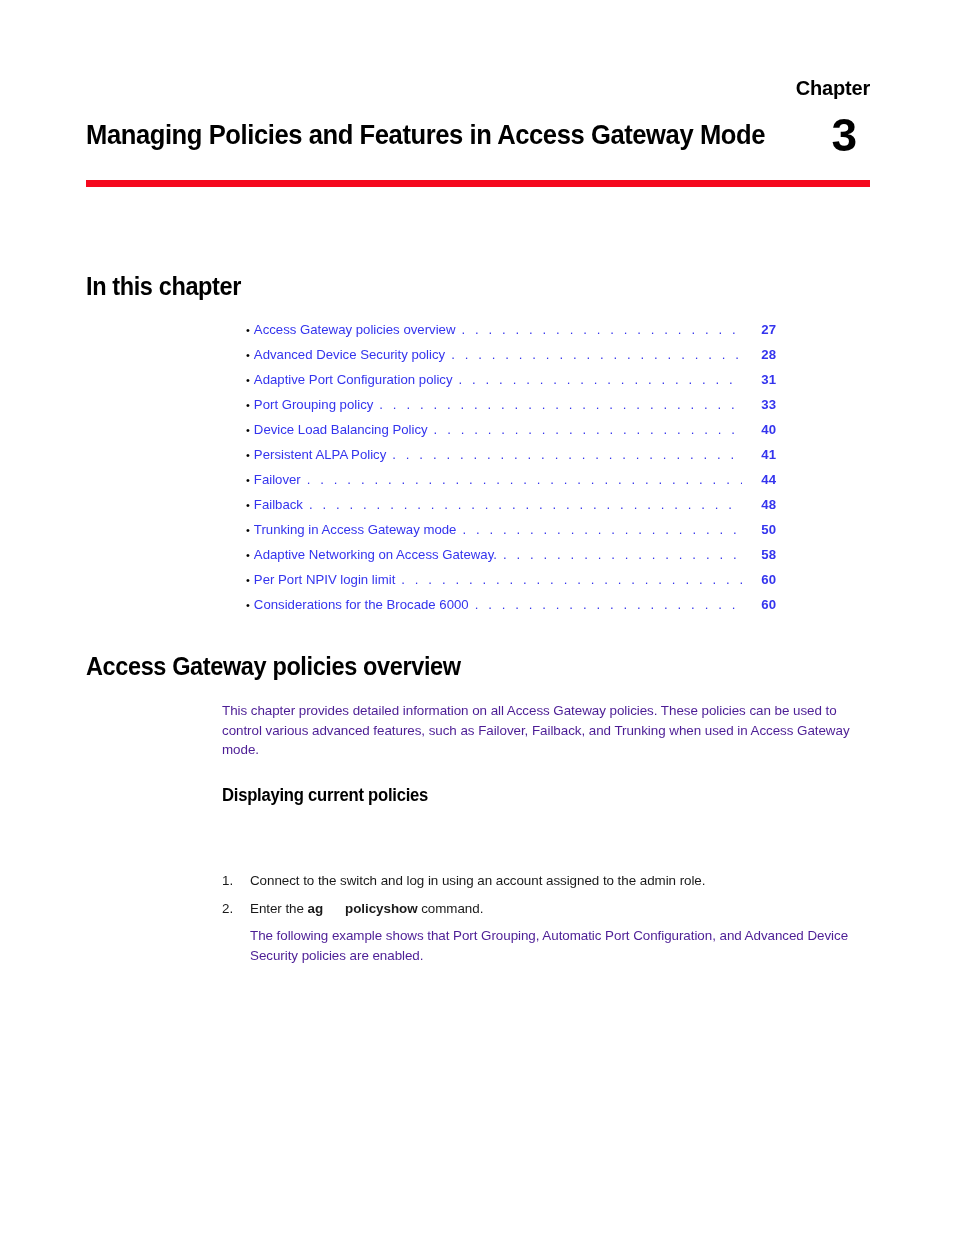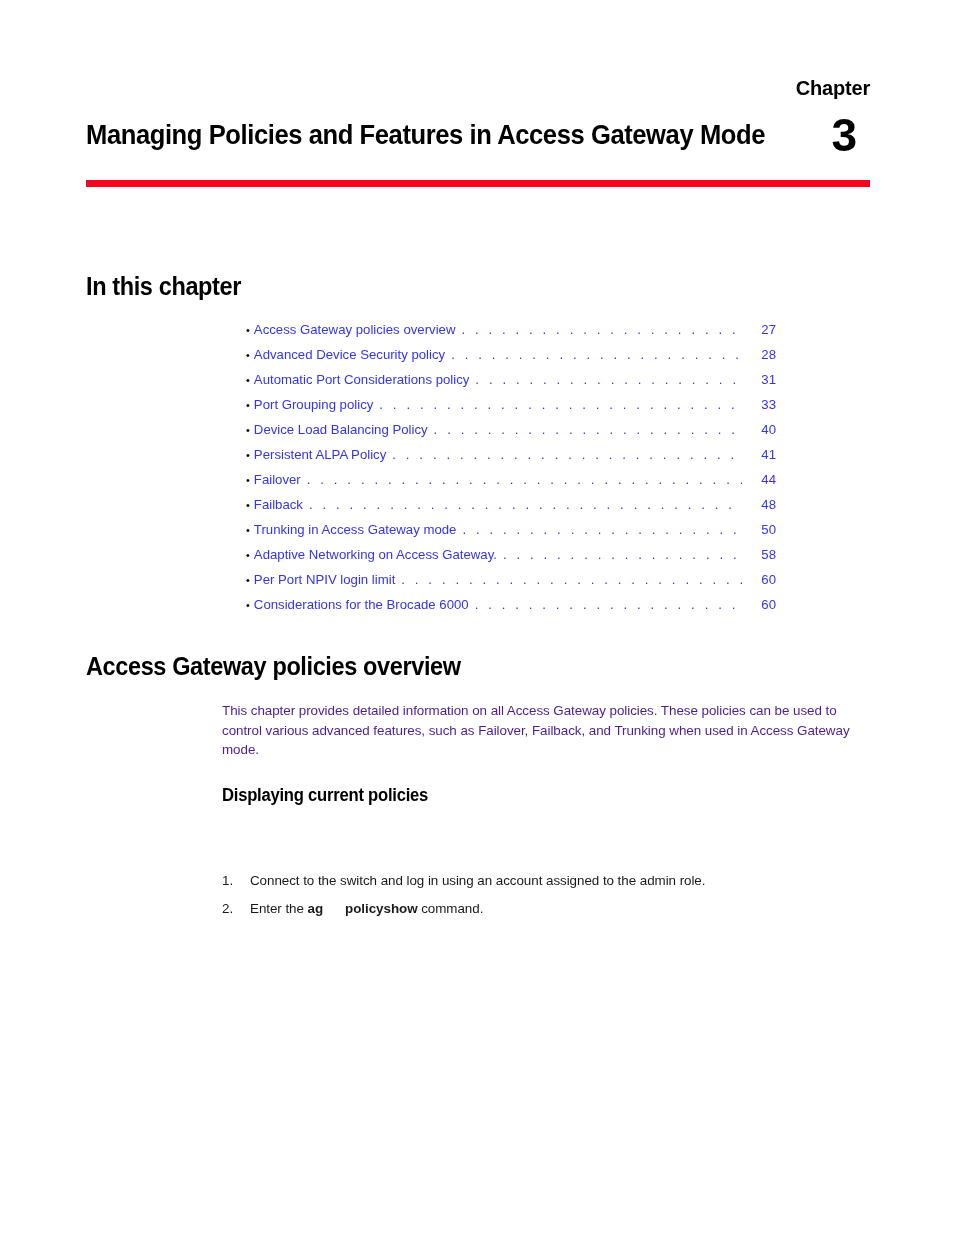--- a/index.html
+++ b/index.html
@@ -129,20 +129,21 @@
     white-space: nowrap;
     letter-spacing: 3.1px;
     font-size: 13.2px;
     color: #3434ee;
     margin-right: 6px;
   }
   .toc-page {
     flex: 0 0 28px;
     text-align: right;
     white-space: nowrap;
+    font-weight: bold;
   }
 
   
   .body-block {
     position: absolute;
     left: 222px;
     width: 645px;
     font-size: 13.4px;
     line-height: 19.6px;
     color: #4c1d95;
@@ -210,21 +211,21 @@
     <div class="toc-row">
       <span class="toc-bullet">•</span>
       <span class="toc-label">Advanced Device Security policy</span>
       <span class="toc-gap"></span>
       <span class="toc-leader">. . . . . . . . . . . . . . . . . . . . . . . . . . . . . . . . . . . . . . . . . . . . . . . . . . . . . . . . . . . . . . . . . . . . . . . .</span>
       <span class="toc-page">28</span>
     </div>
 
     <div class="toc-row">
       <span class="toc-bullet">•</span>
-      <span class="toc-label">Automatic Port Considerations policy</span>
+      <span class="toc-label">Adaptive Port Configuration policy</span>
       <span class="toc-gap"></span>
       <span class="toc-leader">. . . . . . . . . . . . . . . . . . . . . . . . . . . . . . . . . . . . . . . . . . . . . . . . . . . . . . . . . . . . . . . . . . . . . . . .</span>
       <span class="toc-page">31</span>
     </div>
 
     <div class="toc-row">
       <span class="toc-bullet">•</span>
       <span class="toc-label">Port Grouping policy</span>
       <span class="toc-gap"></span>
       <span class="toc-leader">. . . . . . . . . . . . . . . . . . . . . . . . . . . . . . . . . . . . . . . . . . . . . . . . . . . . . . . . . . . . . . . . . . . . . . . .</span>
@@ -308,14 +309,15 @@
     <div class="num-item">
       <span class="num-marker">1.</span>
       <span class="num-text">Connect to the switch and log in using an account assigned to the admin role.</span>
     </div>
     <div class="num-item">
       <span class="num-marker">2.</span>
       <span class="num-text"><span>Enter the </span><span class="cmd">ag</span><span class="cmd-gap"></span><span class="cmd">policyshow</span><span> command.</span></span>
     </div>
   </div>
 
+  <div class="body-block" id="example-paragraph">The following example shows that Port Grouping, Automatic Port Configuration, and Advanced Device Security policies are enabled.</div>
 
 </div>
 
 </body></html>

